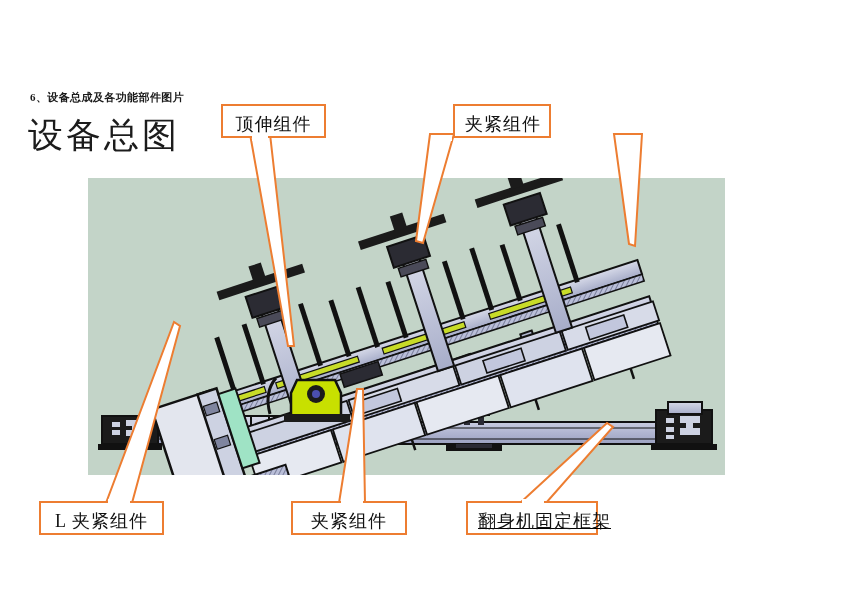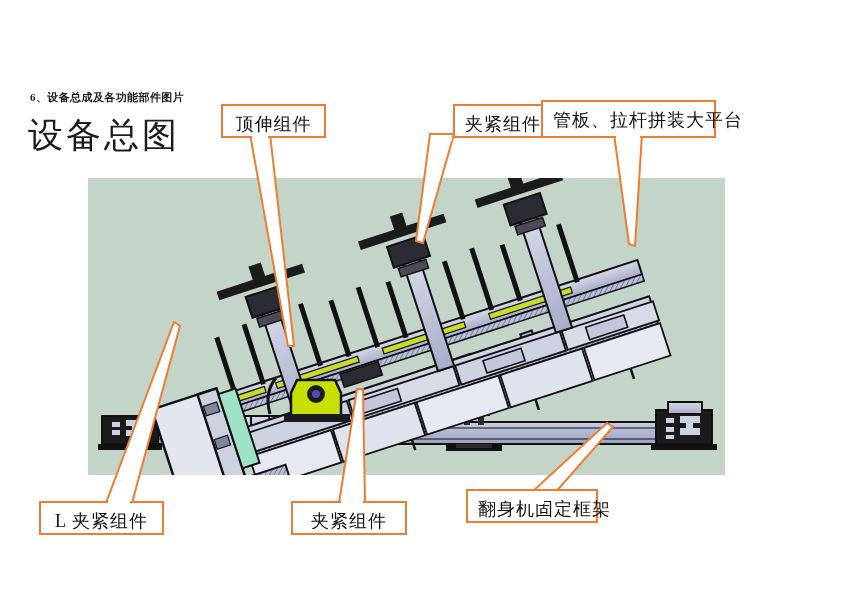--- a/index.html
+++ b/index.html
@@ -265,33 +265,30 @@
   <div class="callout" style="left:221px;top:104px;">
     <div class="box" style="width:105px;height:34px;">顶伸组件</div>
   </div>
   <div class="notch" style="left:252px;top:136px;width:16px;height:5px;"></div>
 
   <div class="callout" style="left:405px;top:104px;margin-left:48px;">
     <div class="box" style="width:98px;height:34px;">夹紧组件</div>
   </div>
   <div class="notch" style="left:432px;top:136px;width:20px;height:5px;"></div>
 
-  <div class="callout" style="left:541px;top:100px;">
-    <div class="box" style="width:175px;height:38px;">管板、拉杆拼装大平台</div>
-  </div>
   <div class="notch" style="left:616px;top:136px;width:24px;height:5px;"></div>
 
   <div class="callout" style="left:39px;top:501px;">
     <div class="box" style="width:125px;height:34px;">L 夹紧组件</div>
   </div>
   <div class="notch" style="left:108px;top:499px;width:22px;height:5px;"></div>
 
   <div class="callout" style="left:291px;top:501px;">
     <div class="box" style="width:116px;height:34px;">夹紧组件</div>
   </div>
   <div class="notch" style="left:341px;top:499px;width:22px;height:5px;"></div>
 
-  <div class="callout" style="left:466px;top:489px;">
+  <div class="callout" style="left:466px;top:501px;text-decoration:underline;">
     <div class="box" style="width:132px;height:34px;">翻身机固定框架</div>
   </div>
   <div class="notch" style="left:522px;top:499px;width:22px;height:5px;"></div>
 
 </div>
 
 </body></html>

